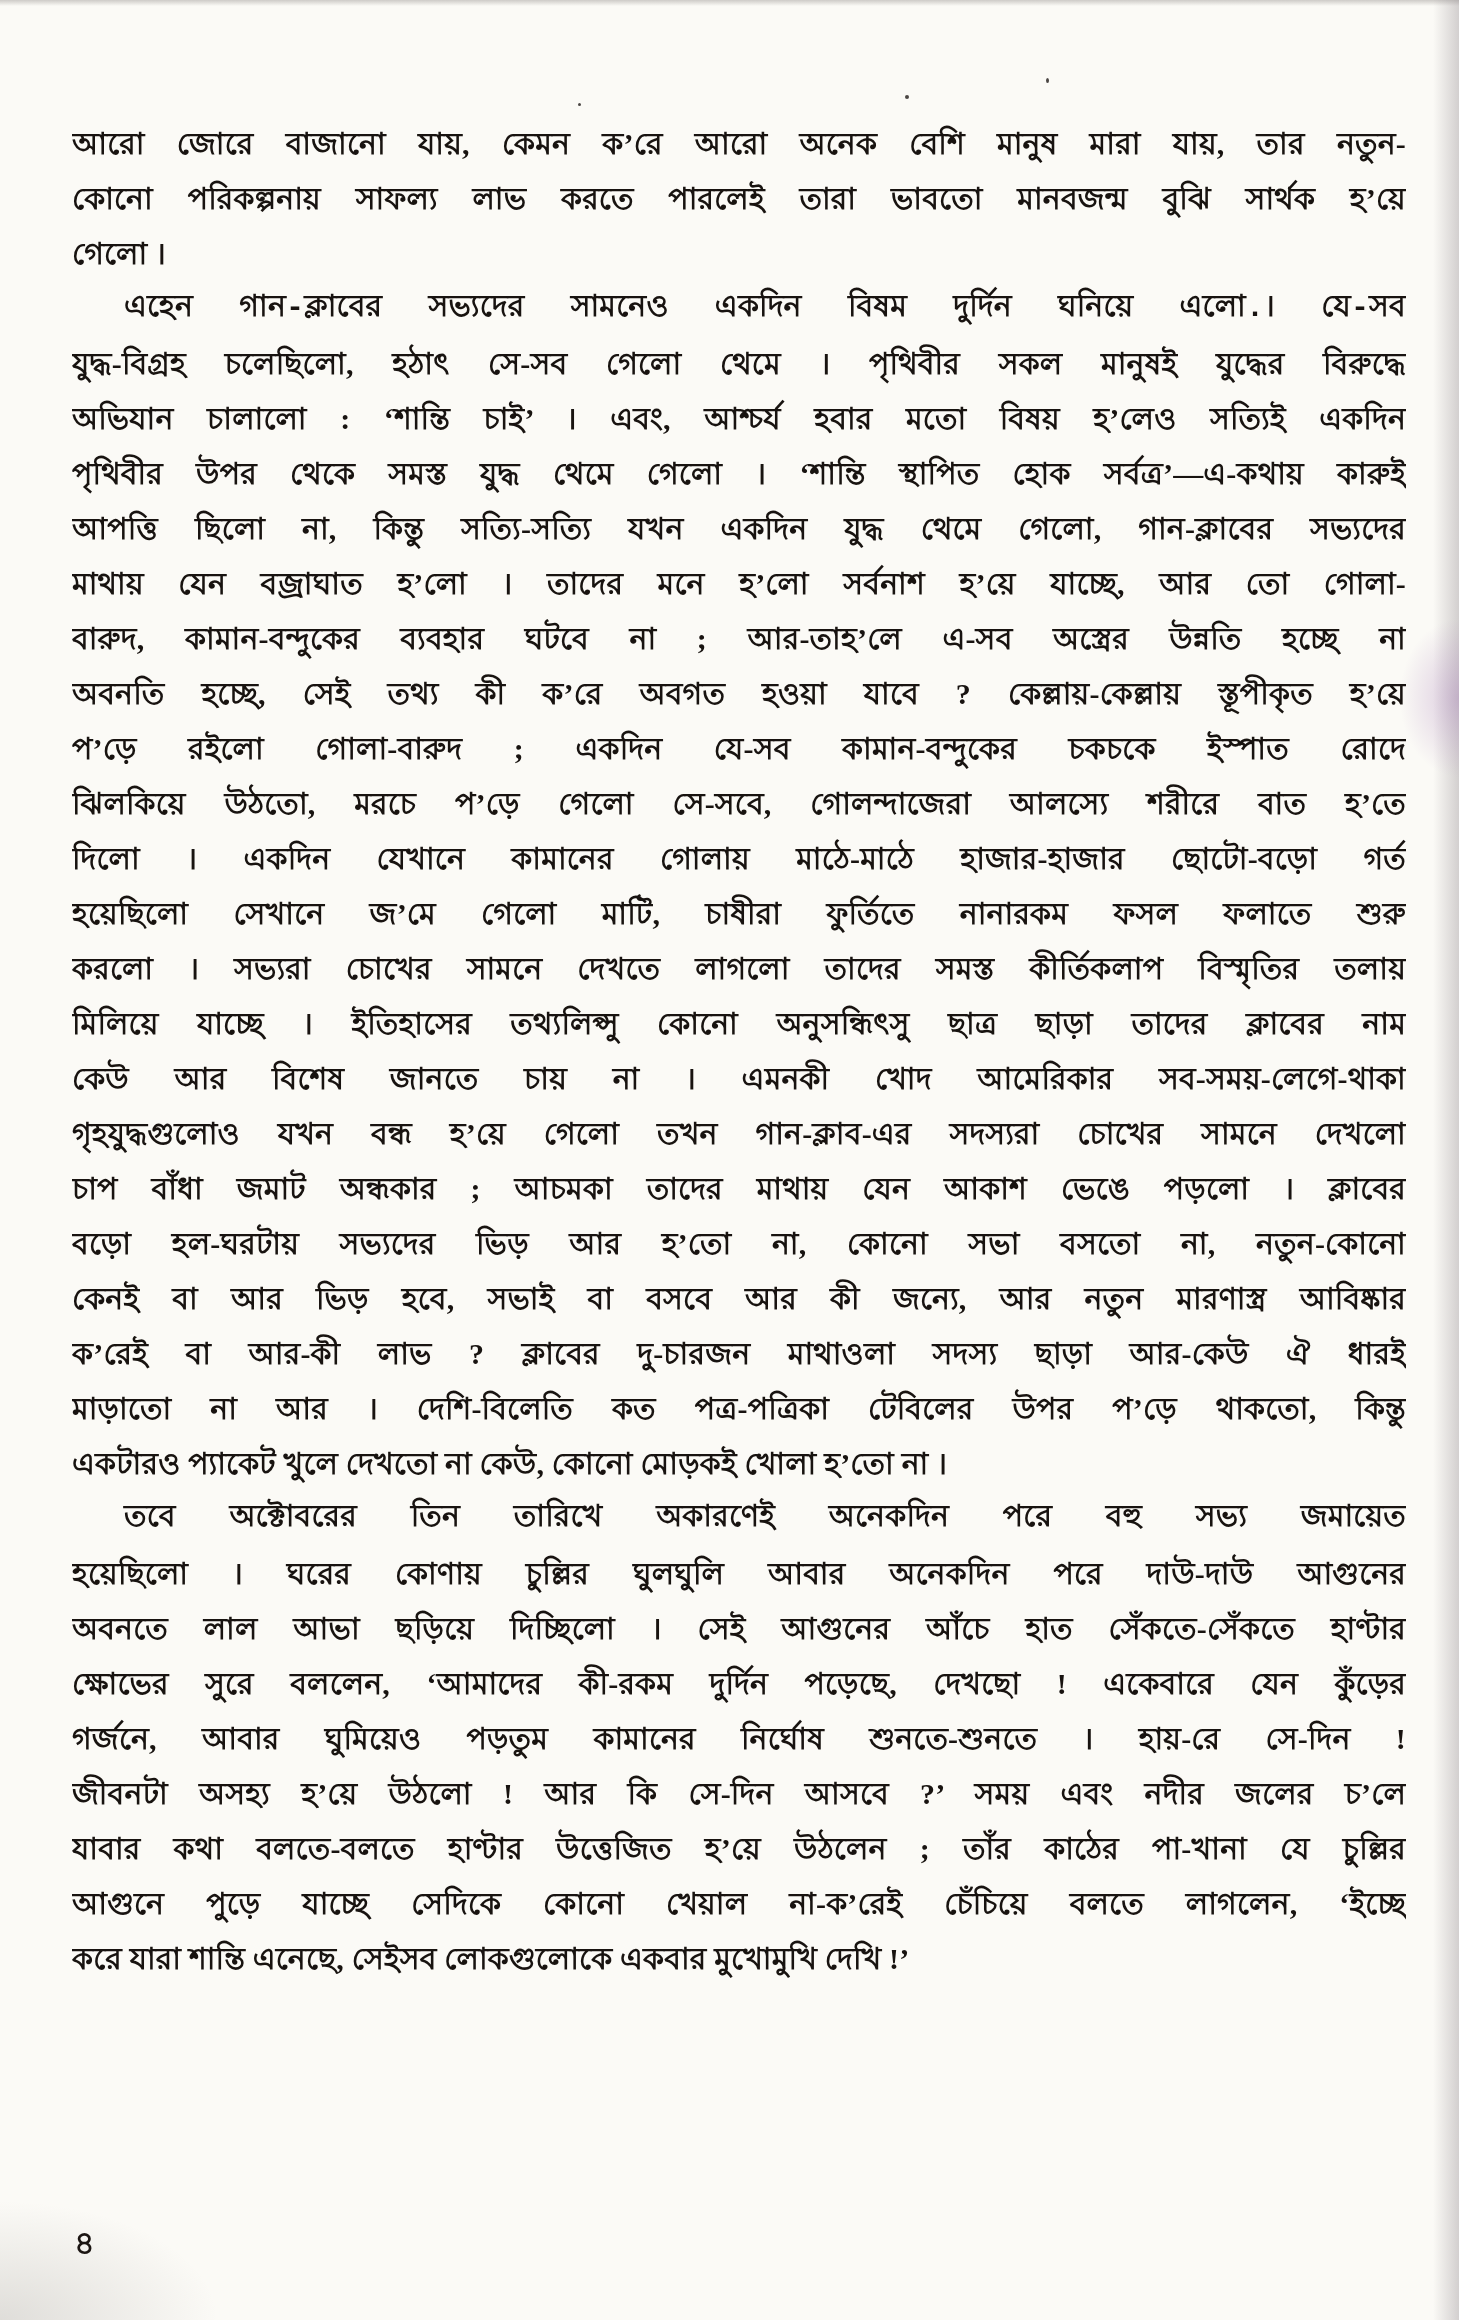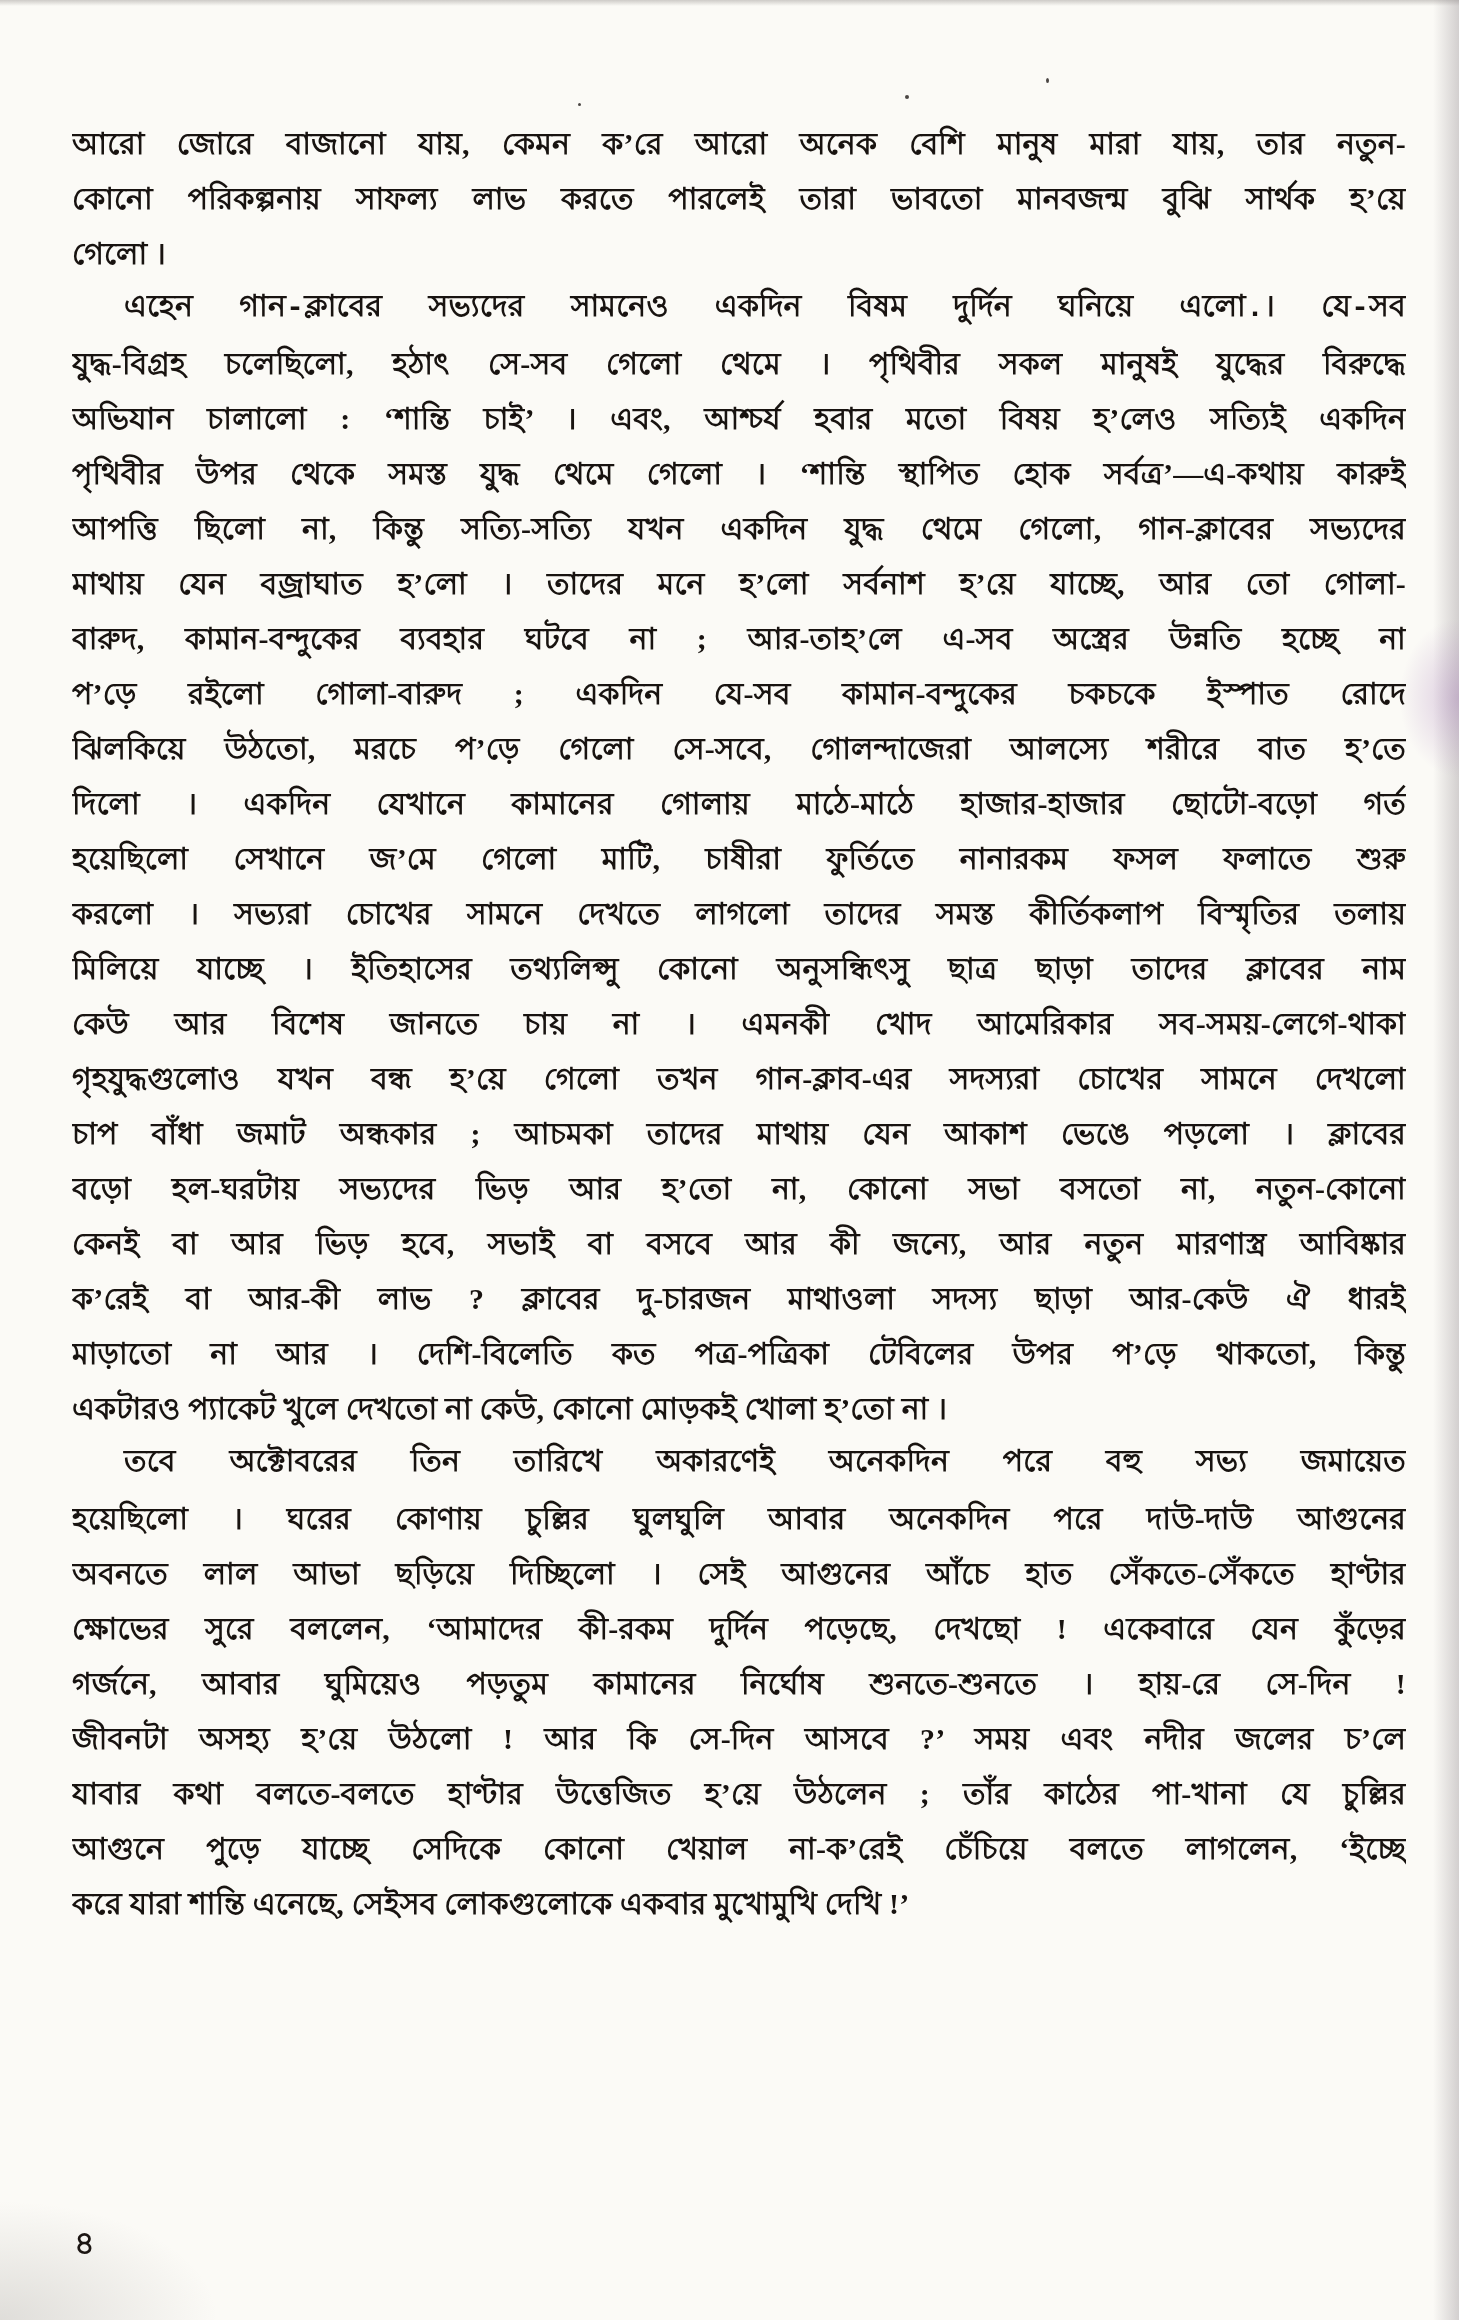--- a/index.html
+++ b/index.html
@@ -89,20 +89,21 @@
         <div class="line last">গেলো ।</div>
       </div>
       <div class="para indent">
         <div class="line">এহেন গান-ক্লাবের সভ্যদের সামনেও একদিন বিষম দুর্দিন ঘনিয়ে এলো.। যে-সব</div>
         <div class="line">যুদ্ধ-বিগ্রহ চলেছিলো, হঠাৎ সে-সব গেলো থেমে । পৃথিবীর সকল মানুষই যুদ্ধের বিরুদ্ধে</div>
         <div class="line">অভিযান চালালো : ‘শান্তি চাই’ । এবং, আশ্চর্য হবার মতো বিষয় হ’লেও সত্যিই একদিন</div>
         <div class="line">পৃথিবীর উপর থেকে সমস্ত যুদ্ধ থেমে গেলো । ‘শান্তি স্থাপিত হোক সর্বত্র’—এ-কথায় কারুই</div>
         <div class="line">আপত্তি ছিলো না, কিন্তু সত্যি-সত্যি যখন একদিন যুদ্ধ থেমে গেলো, গান-ক্লাবের সভ্যদের</div>
         <div class="line">মাথায় যেন বজ্রাঘাত হ’লো । তাদের মনে হ’লো সর্বনাশ হ’য়ে যাচ্ছে, আর তো গোলা-</div>
         <div class="line">বারুদ, কামান-বন্দুকের ব্যবহার ঘটবে না ; আর-তাহ’লে এ-সব অস্ত্রের উন্নতি হচ্ছে না</div>
+        <div class="line">অবনতি হচ্ছে, সেই তথ্য কী ক’রে অবগত হওয়া যাবে ? কেল্লায়-কেল্লায় স্তূপীকৃত হ’য়ে</div>
         <div class="line">প’ড়ে রইলো গোলা-বারুদ ; একদিন যে-সব কামান-বন্দুকের চকচকে ইস্পাত রোদে</div>
         <div class="line">ঝিলকিয়ে উঠতো, মরচে প’ড়ে গেলো সে-সবে, গোলন্দাজেরা আলস্যে শরীরে বাত হ’তে</div>
         <div class="line">দিলো । একদিন যেখানে কামানের গোলায় মাঠে-মাঠে হাজার-হাজার ছোটো-বড়ো গর্ত</div>
         <div class="line">হয়েছিলো সেখানে জ’মে গেলো মাটি, চাষীরা ফুর্তিতে নানারকম ফসল ফলাতে শুরু</div>
         <div class="line">করলো । সভ্যরা চোখের সামনে দেখতে লাগলো তাদের সমস্ত কীর্তিকলাপ বিস্মৃতির তলায়</div>
         <div class="line">মিলিয়ে যাচ্ছে । ইতিহাসের তথ্যলিপ্সু কোনো অনুসন্ধিৎসু ছাত্র ছাড়া তাদের ক্লাবের নাম</div>
         <div class="line">কেউ আর বিশেষ জানতে চায় না । এমনকী খোদ আমেরিকার সব-সময়-লেগে-থাকা</div>
         <div class="line">গৃহযুদ্ধগুলোও যখন বন্ধ হ’য়ে গেলো তখন গান-ক্লাব-এর সদস্যরা চোখের সামনে দেখলো</div>
         <div class="line">চাপ বাঁধা জমাট অন্ধকার ; আচমকা তাদের মাথায় যেন আকাশ ভেঙে পড়লো । ক্লাবের</div>
         <div class="line">বড়ো হল-ঘরটায় সভ্যদের ভিড় আর হ’তো না, কোনো সভা বসতো না, নতুন-কোনো</div>

